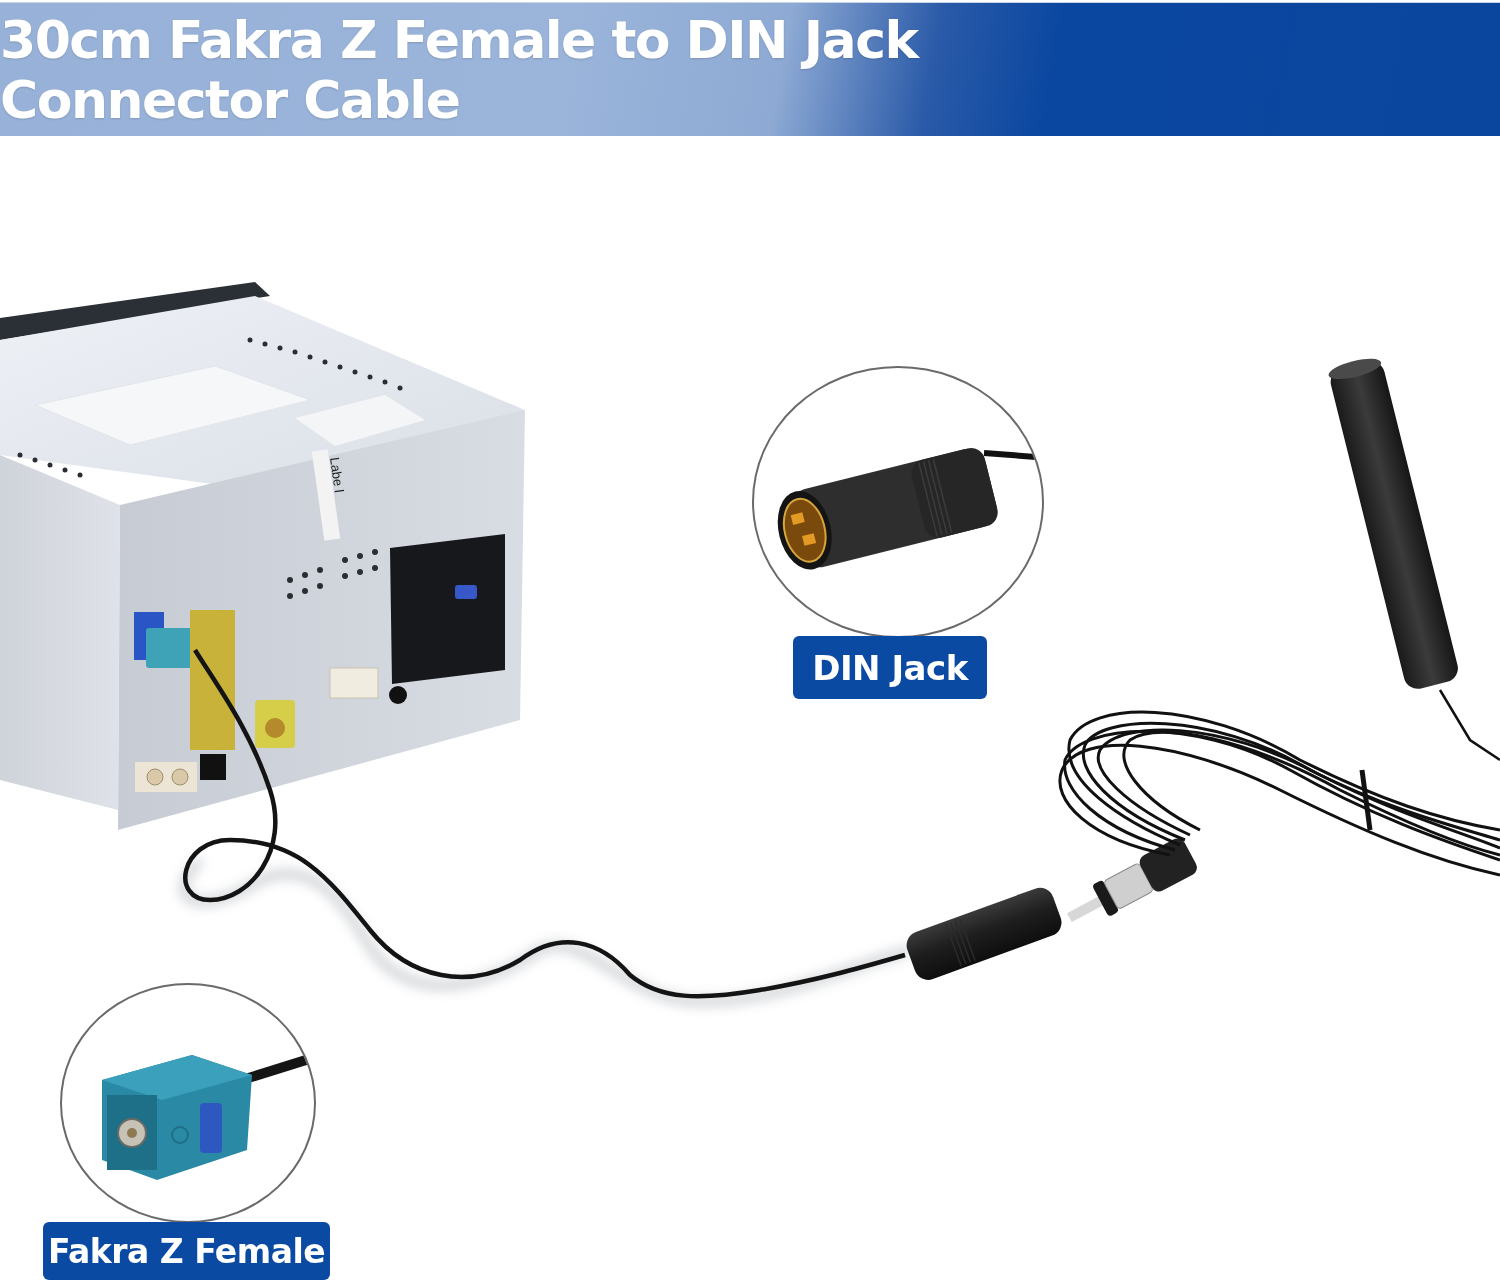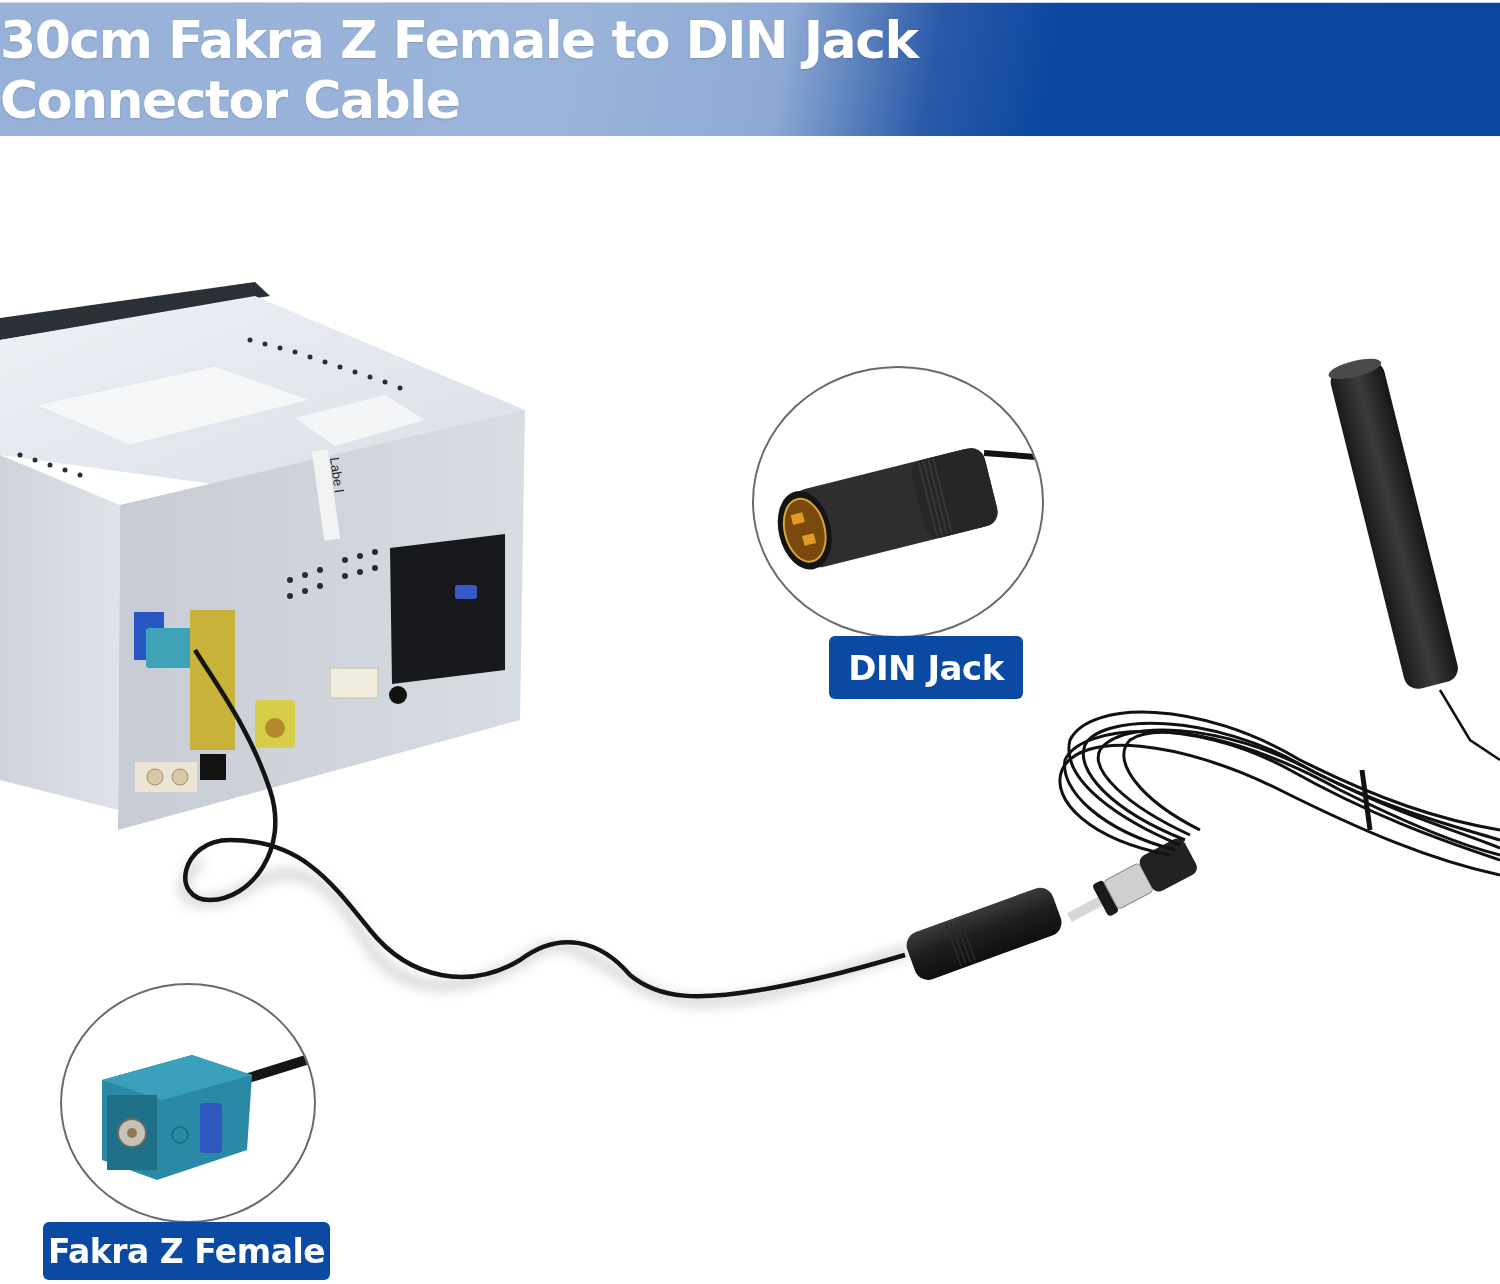--- a/index.html
+++ b/index.html
@@ -205,21 +205,21 @@
           <line x1="185" y1="102" x2="185" y2="178"></line>
             <line x1="190" y1="102" x2="190" y2="178"></line>
         </g>
         <ellipse cx="48" cy="140" rx="26" ry="40" fill="#141414"></ellipse>
         <ellipse cx="48" cy="140" rx="20" ry="32" fill="#7a4a0c" stroke="#d8a53c" stroke-width="2"></ellipse>
         <rect x="38" y="122" width="12" height="10" fill="#e39a24"></rect>
         <rect x="44" y="145" width="12" height="10" fill="#e39a24"></rect>
       </g>
     </svg>
   </div>
-  <div class="badge din-badge" style="top:500px;margin-left:36px;">
+  <div class="badge din-badge" style="top:500px;">
     <span>DIN Jack</span>
   </div>
 
   <div class="callout-circle fakra-circle" style="top:847px;">
     <svg width="256" height="240" viewBox="0 0 256 240">
       <line x1="180" y1="95" x2="260" y2="70" stroke="#151515" stroke-width="10"></line>
       <polygon points="40,95 130,70 190,90 185,165 95,195 40,175" fill="#2a8aa6"></polygon>
       <polygon points="40,95 130,70 190,90 100,115" fill="#3aa0bb"></polygon>
       <rect x="45" y="110" width="50" height="75" fill="#1e6f88"></rect>
       <circle cx="70" cy="148" r="14" fill="#c6c2b6" stroke="#6b6a64" stroke-width="2"></circle>

